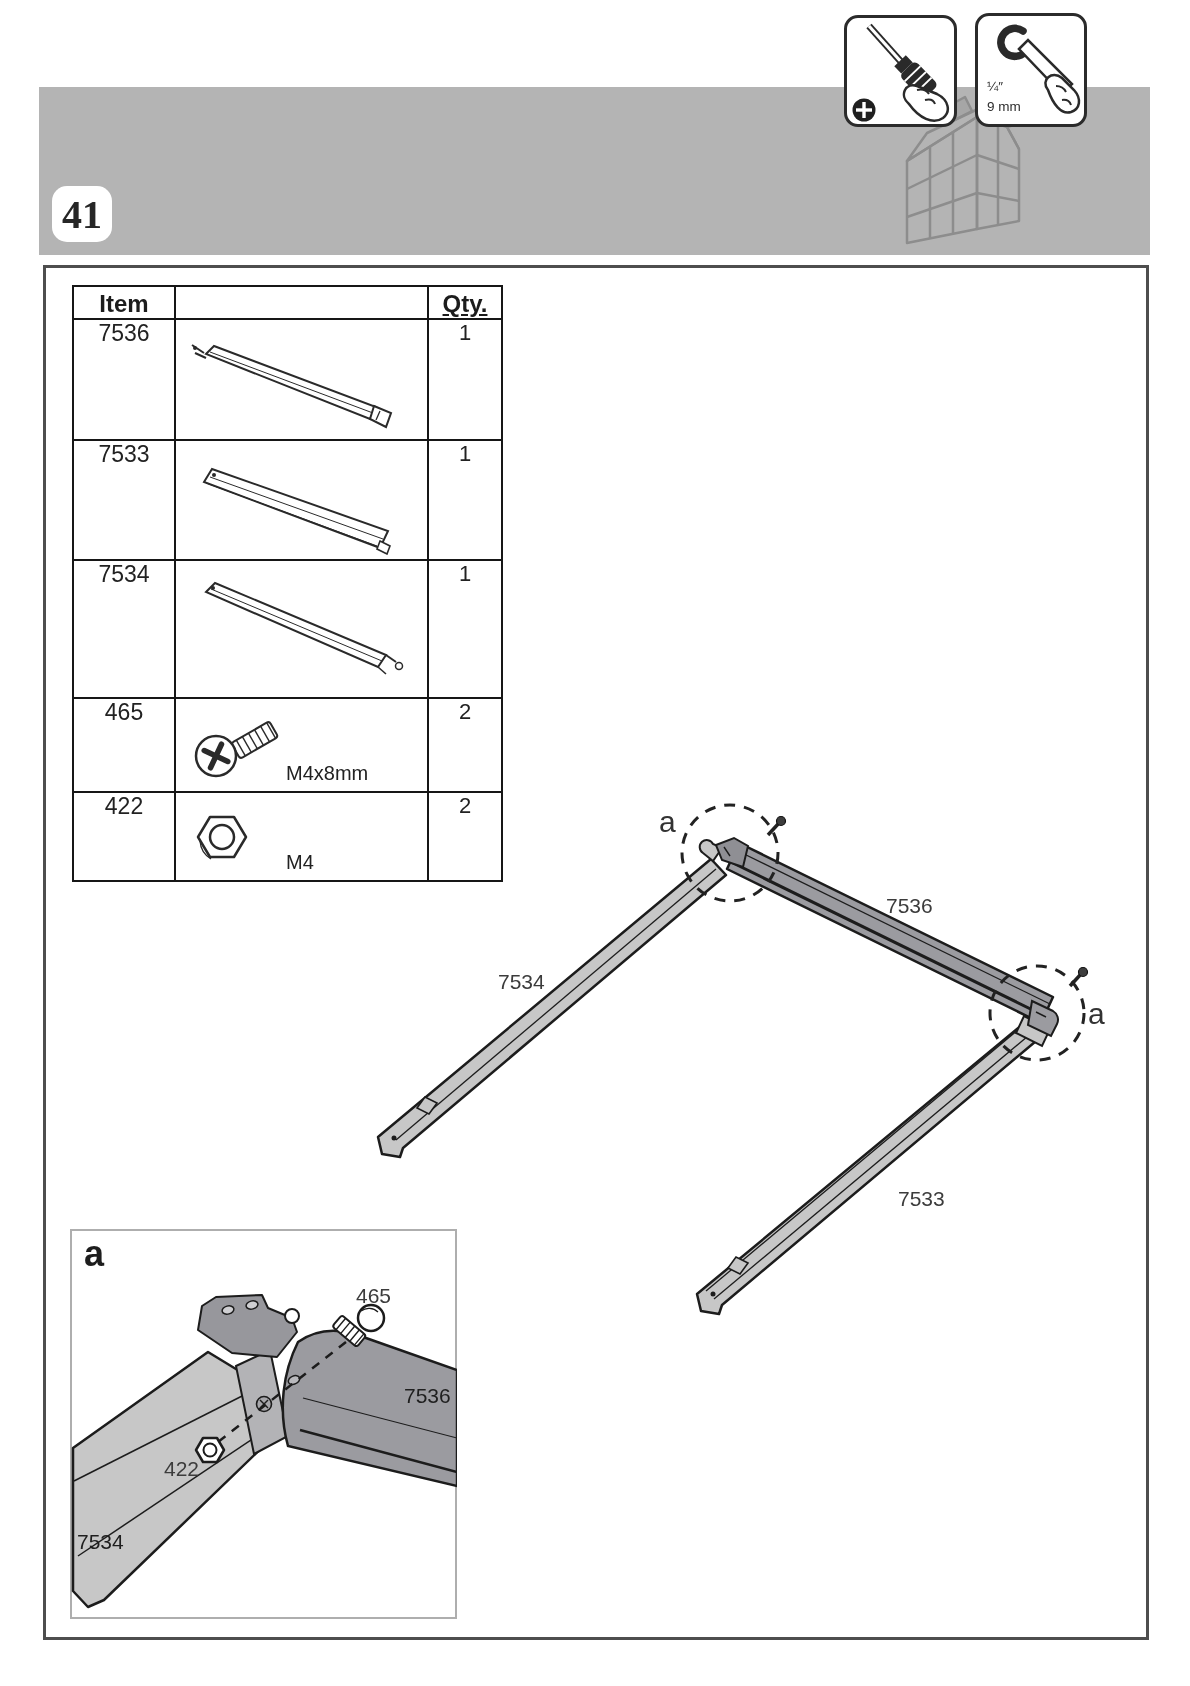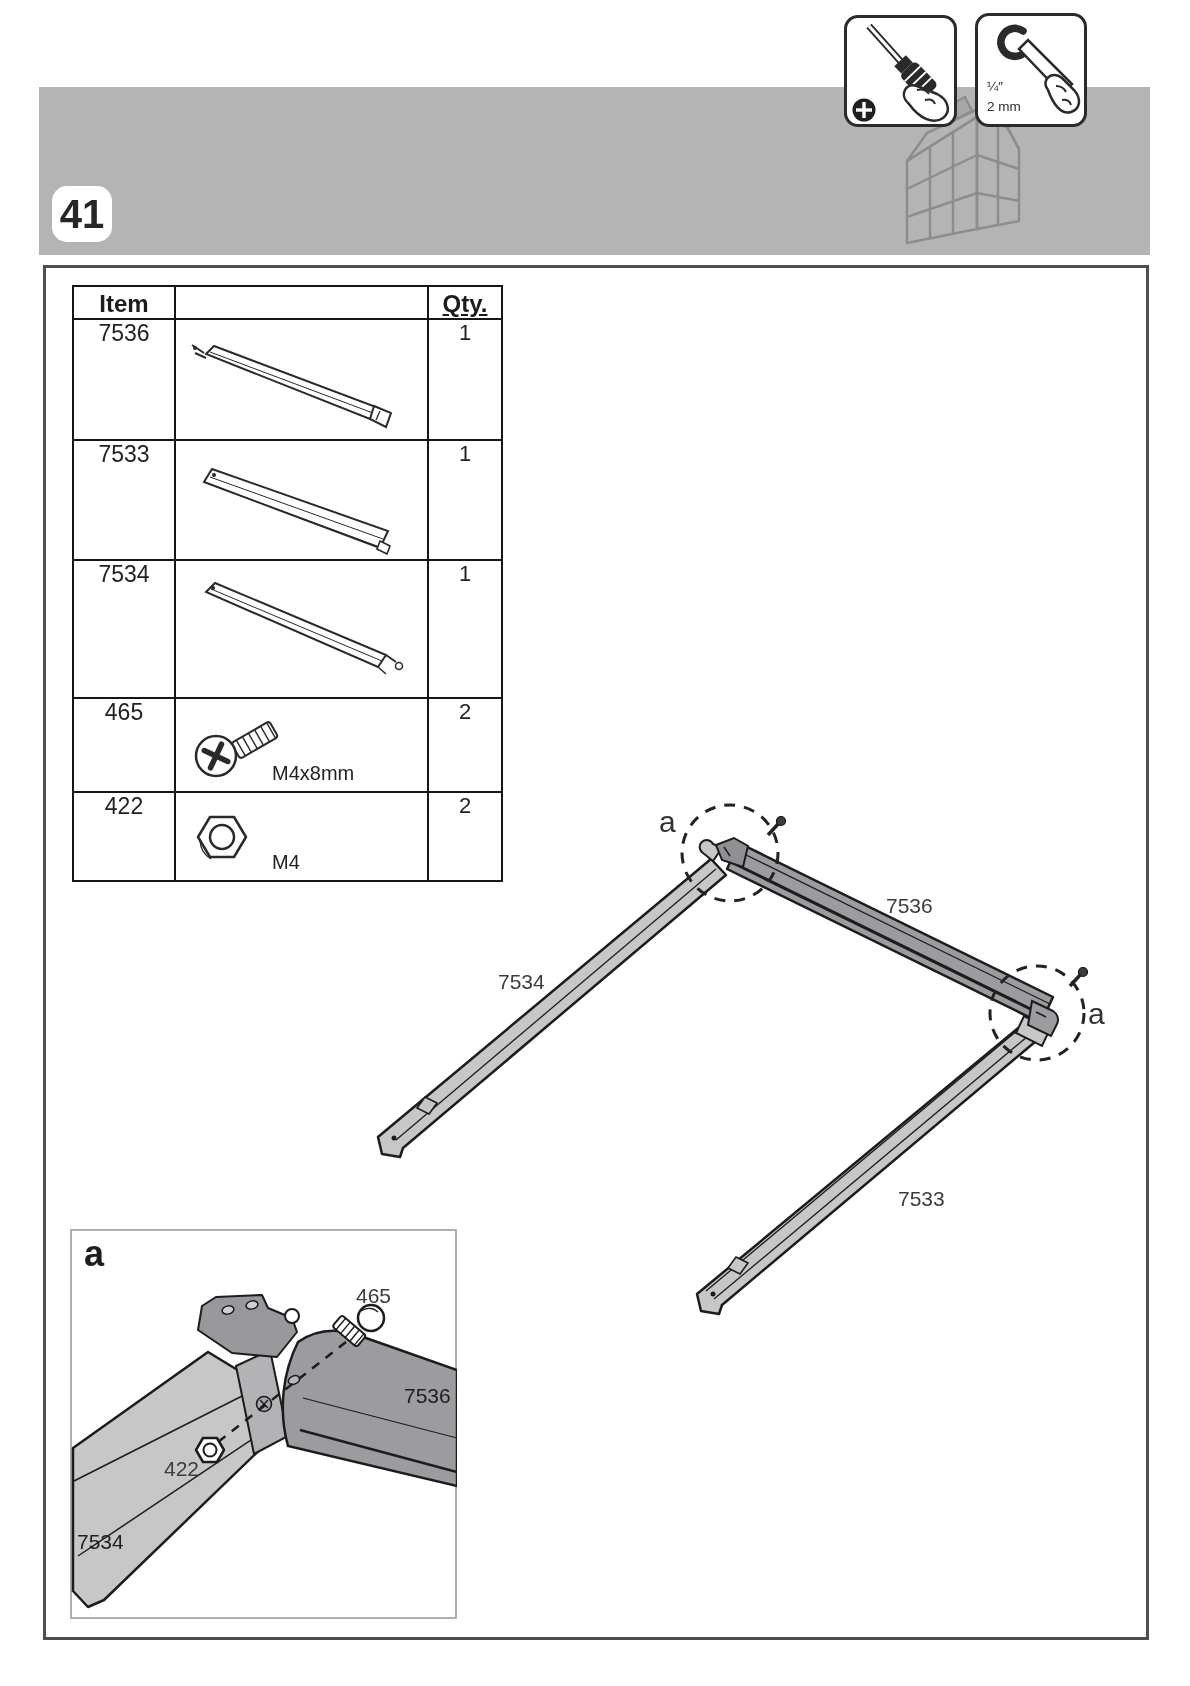--- a/index.html
+++ b/index.html
@@ -1,39 +1,39 @@
 <!DOCTYPE html>
 <html><head>
 <meta charset="utf-8">
 <style>
   html,body{margin:0;padding:0;background:#ffffff;}
   #page{position:relative;width:1190px;height:1686px;background:#ffffff;
         font-family:"Liberation Sans",sans-serif;overflow:hidden;color:#1c1c1c;}
   .abs{position:absolute;}
 
   
-  .header-bar{left:39px;top:87px;width:1111px;height:168px;background:#b4b4b4;}
+  .header-bar{left:39px;top:87px;width:1111px;height:168px;background:#b4b4b4;font-family:Liberation Serif, serif;}
   .step-badge{left:13px;top:99px;width:60px;height:56px;background:#ffffff;border-radius:15px;
               display:flex;align-items:center;justify-content:center;
               font-size:40px;font-weight:bold;color:#262626;}
 
   
   .content-box{left:43px;top:265px;width:1106px;height:1375px;border:3px solid #4e4e4e;box-sizing:border-box;}
 
   
   .parts-table{left:72px;top:285px;border-collapse:collapse;}
   .parts-table td,.parts-table th{border:2px solid #161616;padding:0;vertical-align:top;background:#fff;}
   .col-item{width:100px;border-radius:14px;}
   .col-img{width:251px;}
   .col-qty{width:72px;text-decoration:underline;}
   .parts-table th{font-size:24px;font-weight:bold;text-align:center;padding-top:3px;}
   .cell-num{font-size:23px;text-align:center;padding-top:8px;color:#222;}
   .cell-qty{font-size:22px;text-align:center;padding-top:8px;color:#222;}
   .img-cell{position:relative;}
-  .part-caption{position:absolute;font-size:20px;color:#222;bottom:6px;left:96px;white-space:nowrap;}
+  .part-caption{position:absolute;font-size:20px;color:#222;bottom:6px;left:110px;white-space:nowrap;}
 
   
   .tool-box{border:3.5px solid #2b2b2b;border-radius:14px;background:#fff;box-sizing:border-box;}
   .tool-box-1{left:844px;top:15px;width:113px;height:112px;}
   .tool-box-2{left:975px;top:13px;width:112px;height:114px;}
   .wrench-size{position:absolute;left:9px;font-size:13.5px;color:#2d2d2d;line-height:1;}
   .size-imperial{top:64px;}
   .size-metric{top:84px;}
 
   
@@ -215,21 +215,21 @@
   <div class="abs tool-box tool-box-2">
     <svg width="105" height="107" viewBox="0 0 105 107">
       <path d="M45,15 A14,14 0 1 0 47,36" fill="none" stroke="#2a2a2a" stroke-width="7.5" stroke-linecap="round"></path>
       <polygon points="41,33 50,24 94,68 84,78" fill="#ffffff" stroke="#2a2a2a" stroke-width="2.5"></polygon>
       <g>
         <path d="M70,74 c-8,-10 4,-20 14,-12 l12,12 c8,9 6,19 -3,22 c-10,3 -18,-8 -23,-22 z" fill="#ffffff" stroke="#2a2a2a" stroke-width="2.5"></path>
         <path d="M78,70 q7,0 10,6 M84,84 q7,-1 9,5" fill="none" stroke="#2a2a2a" stroke-width="2"></path>
       </g>
     </svg>
     <span class="wrench-size size-imperial">¼″</span>
-    <span class="wrench-size size-metric">2 mm</span>
+    <span class="wrench-size size-metric">9 mm</span>
   </div>
 
   <svg class="abs" style="left:340px;top:730px" width="815" height="610" viewBox="340 730 815 610">
 
     <g>
       <polygon points="711,859 726,875 403,1148 400,1157 382,1154 378,1137" fill="#c7c7c7" stroke="#1c1c1c" stroke-width="2.5" stroke-linejoin="round"></polygon>
       <line x1="716" y1="869" x2="396" y2="1140" stroke="#1c1c1c" stroke-width="1.3"></line>
       <polygon points="437,1103 425,1097 417,1108 429,1114" fill="#c7c7c7" stroke="#1c1c1c" stroke-width="1.6"></polygon>
       <circle cx="394" cy="1138" r="2.5" fill="#1c1c1c"></circle>
     </g>

